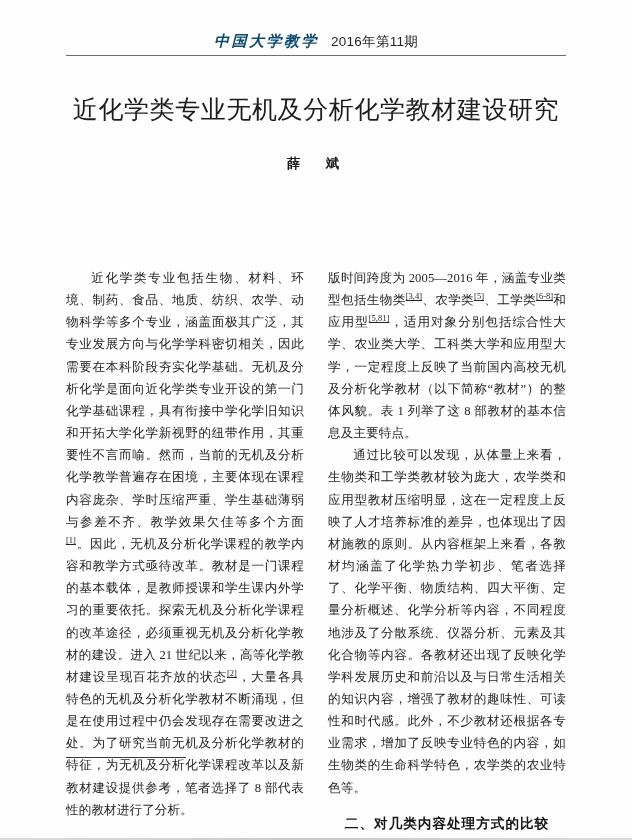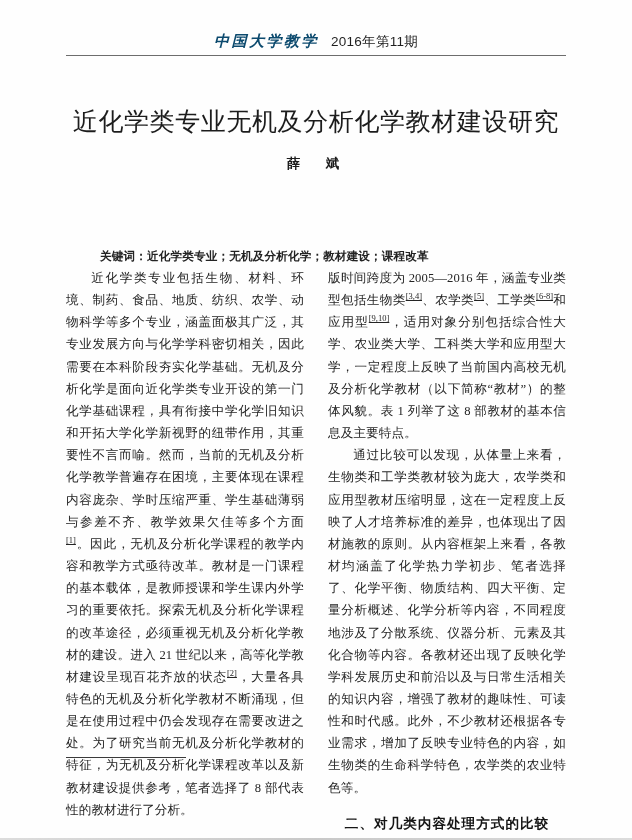--- a/index.html
+++ b/index.html
@@ -56,21 +56,21 @@
     top: 55px;
     width: 500px;
     height: 1px;
     background: #6d6d6d;
   }
 
   
   .doc-title {
     position: absolute;
     left: 66px;
-    top: 105px;
+    top: 93px;
     width: 500px;
     text-align: center;
     font-family: Liberation Mono, monospace;
     font-size: 25px;
     font-weight: 400;
     letter-spacing: 0.6px;
     color: #1c1c1c;
     white-space: nowrap;
   }
   .doc-author {
@@ -206,31 +206,28 @@
 
   <div class="runhead">
     <span class="runhead-journal">中国大学教学</span><span class="runhead-issue">2016年第11期</span>
   </div>
   <div class="runhead-rule"></div>
 
   <div class="doc-title">近化学类专业无机及分析化学教材建设研究</div>
   <div class="doc-author">薛　斌</div>
 
 
-  <div class="keywords-block">
-    <span class="kw-indent"></span><span class="lead">关键词：</span><span>近化学类专业；无机及分析化学；教材建设；课程改革</span>
-  </div>
 
   <div class="col col-left">
     <p><span>近化学类专业包括生物、材料、环境、制药、食品、地质、纺织、农学、动物科学等多个专业，涵盖面极其广泛，其专业发展方向与化学学科密切相关，因此需要在本科阶段夯实化学基础。无机及分析化学是面向近化学类专业开设的第一门化学基础课程，具有衔接中学化学旧知识和开拓大学化学新视野的纽带作用，其重要性不言而喻。然而，当前的无机及分析化学教学普遍存在困境，主要体现在课程内容庞杂、学时压缩严重、学生基础薄弱与参差不齐、教学效果欠佳等多个方面</span><sup class="ref">[1]</sup><span>。因此，无机及分析化学课程的教学内容和教学方式亟待改革。教材是一门课程的基本载体，是教师授课和学生课内外学习的重要依托。探索无机及分析化学课程的改革途径，必须重视无机及分析化学教材的建设。进入 21 世纪以来，高等化学教材建设呈现百花齐放的状态</span><sup class="ref">[2]</sup><span>，大量各具特色的无机及分析化学教材不断涌现，但是在使用过程中仍会发现存在需要改进之处。为了研究当前无机及分析化学教材的特征，为无机及分析化学课程改革以及新教材建设提供参考，笔者选择了 8 部代表性的教材进行了分析。</span></p>
 
   </div>
 
   <div class="col col-right">
-    <p class="cont"><span>版时间跨度为 2005—2016 年，涵盖专业类型包括生物类</span><sup class="ref">[3,4]</sup><span>、农学类</span><sup class="ref">[5]</sup><span>、工学类</span><sup class="ref">[6-8]</sup><span>和应用型</span><sup class="ref">[9,10]</sup><span>，适用对象分别包括综合性大学、农业类大学、工科类大学和应用型大学，一定程度上反映了当前国内高校无机及分析化学教材（以下简称“教材”）的整体风貌。表 1 列举了这 8 部教材的基本信息及主要特点。</span></p>
+    <p class="cont"><span>版时间跨度为 2005—2016 年，涵盖专业类型包括生物类</span><sup class="ref">[3,4]</sup><span>、农学类</span><sup class="ref">[5]</sup><span>、工学类</span><sup class="ref">[6-8]</sup><span>和应用型</span><sup class="ref">[5,81]</sup><span>，适用对象分别包括综合性大学、农业类大学、工科类大学和应用型大学，一定程度上反映了当前国内高校无机及分析化学教材（以下简称“教材”）的整体风貌。表 1 列举了这 8 部教材的基本信息及主要特点。</span></p>
 
     <p>通过比较可以发现，从体量上来看，生物类和工学类教材较为庞大，农学类和应用型教材压缩明显，这在一定程度上反映了人才培养标准的差异，也体现出了因材施教的原则。从内容框架上来看，各教材均涵盖了化学热力学初步、笔者选择了、化学平衡、物质结构、四大平衡、定量分析概述、化学分析等内容，不同程度地涉及了分散系统、仪器分析、元素及其化合物等内容。各教材还出现了反映化学学科发展历史和前沿以及与日常生活相关的知识内容，增强了教材的趣味性、可读性和时代感。此外，不少教材还根据各专业需求，增加了反映专业特色的内容，如生物类的生命科学特色，农学类的农业特色等。</p>
 
     <div class="sec-head">二、对几类内容处理方式的比较</div>
 
   </div>
 
   <div class="footnote-rule"></div>
 
   <div class="folio">88</div>

